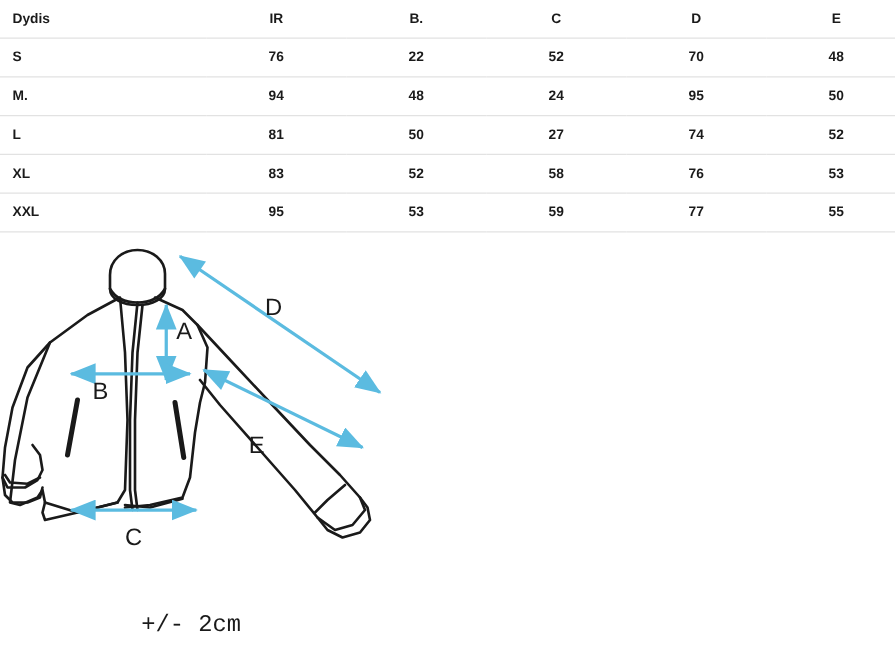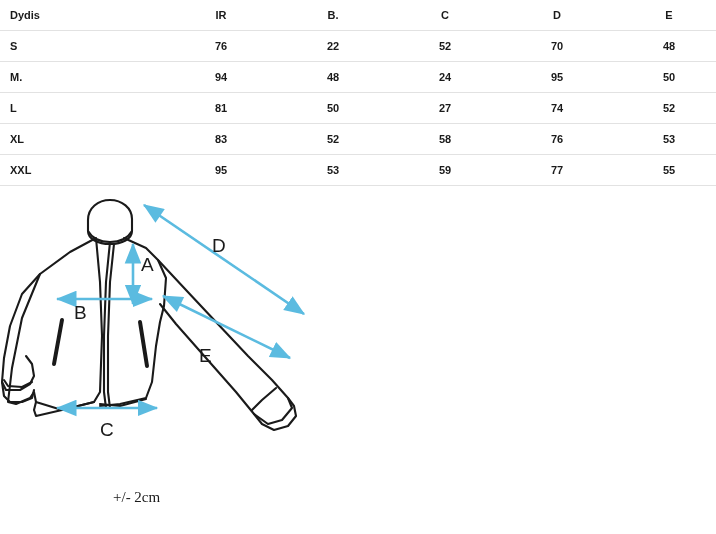--- a/index.html
+++ b/index.html
@@ -66,23 +66,23 @@
     width: 716px;
     height: 340px;
   }
   .illustration svg {
     display: block;
   }
   .tolerance {
     position: absolute;
     left: 113px;
     top: 303px;
-    font-size: 15px;
+    font-size: 19px;
     color: #1a1a1a;
-    font-family: Liberation Serif, serif;
+    font-family: Liberation Mono, monospace;
   }
 </style>
 </head>
 <body>
 
 <div class="page">
 
   <table class="size-table">
     <thead>
       <tr>

